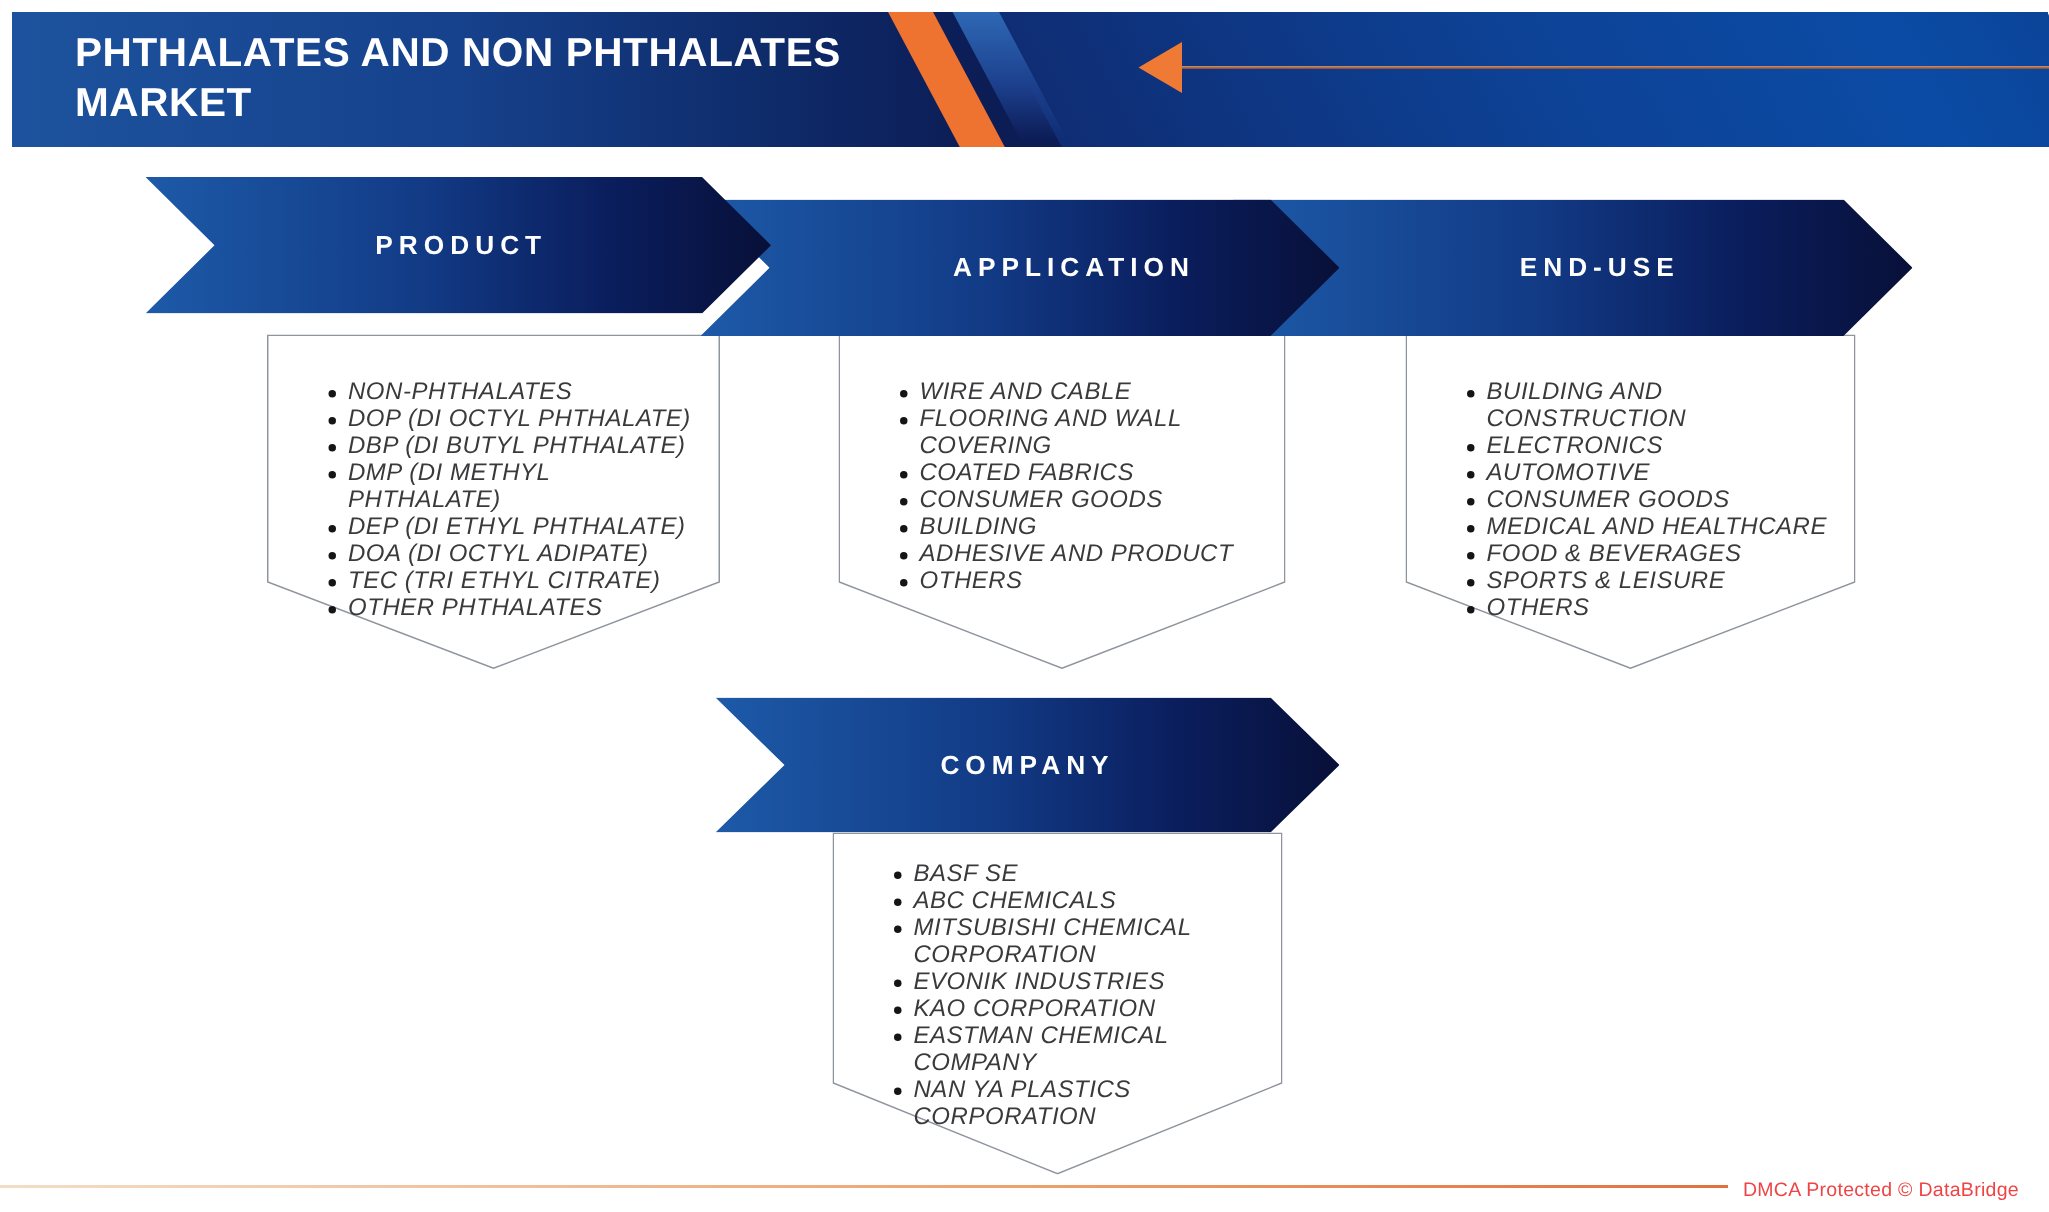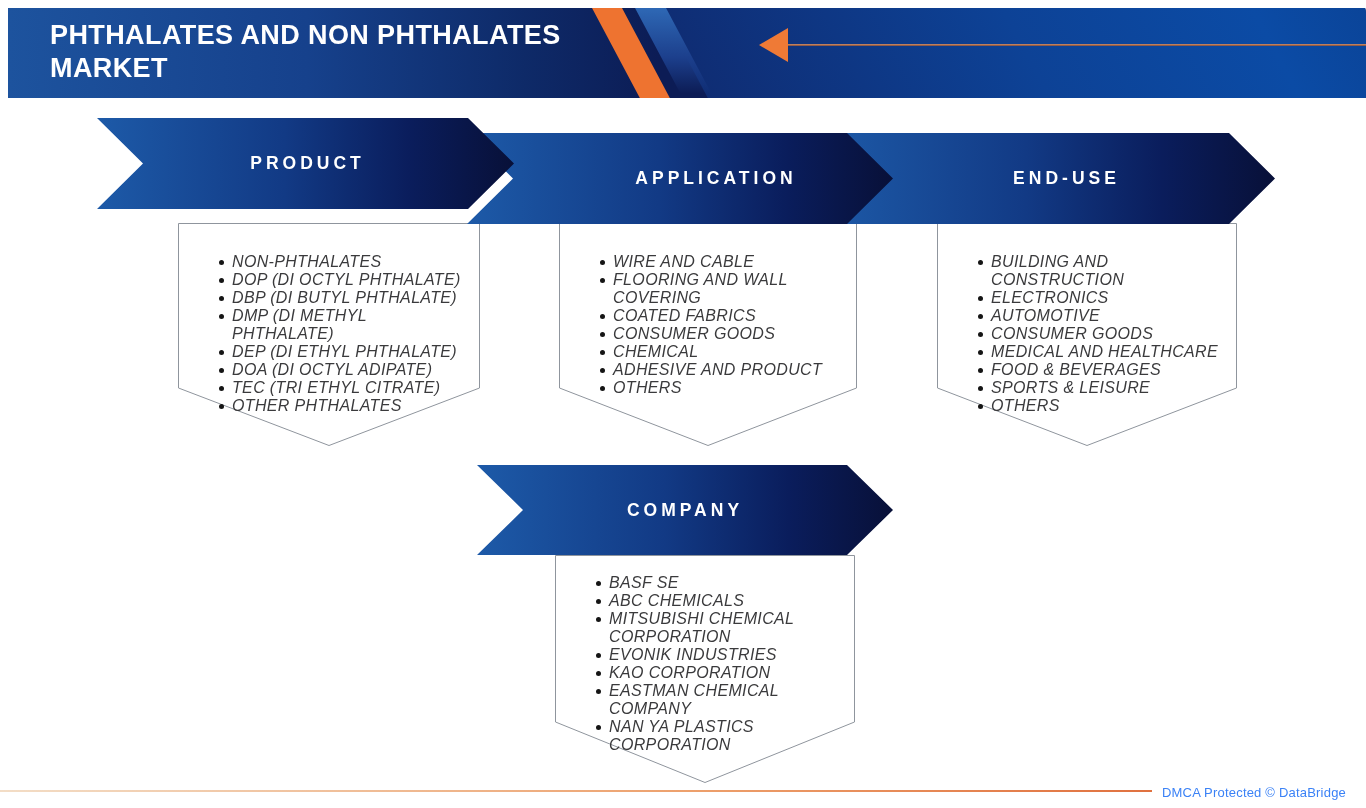--- a/index.html
+++ b/index.html
@@ -66,21 +66,21 @@
     width:5px; height:5px; border-radius:50%; background:#151515;
     margin-top:6.5px; flex-shrink:0;
   }
 
   
   .footer-line {
     position:absolute; left:0; top:790px; width:1152px; height:1.5px;
     background:linear-gradient(90deg,#f3ddc6 0%,#eda06c 60%,#e0713f 100%);
   }
   .footer-dmca {
-    position:absolute; right:20px; top:785px; font-size:13px; color:#3b82f6;
+    position:absolute; right:20px; top:785px; font-size:13px; color:#ef4444;
     letter-spacing:0.2px;
   }
 </style>
 </head>
 <body>
 
 <div id="canvas">
 
   <div class="header">
     <div class="hdr-right-panel"></div>
@@ -177,21 +177,21 @@
           <span>COATED FABRICS</span>
         </li>
 
         <li>
           <span class="bullet"></span>
           <span>CONSUMER GOODS</span>
         </li>
 
         <li>
           <span class="bullet"></span>
-          <span>CHEMICAL</span>
+          <span>BUILDING</span>
         </li>
 
         <li>
           <span class="bullet"></span>
           <span>ADHESIVE AND PRODUCT</span>
         </li>
 
         <li>
           <span class="bullet"></span>
           <span>OTHERS</span>

